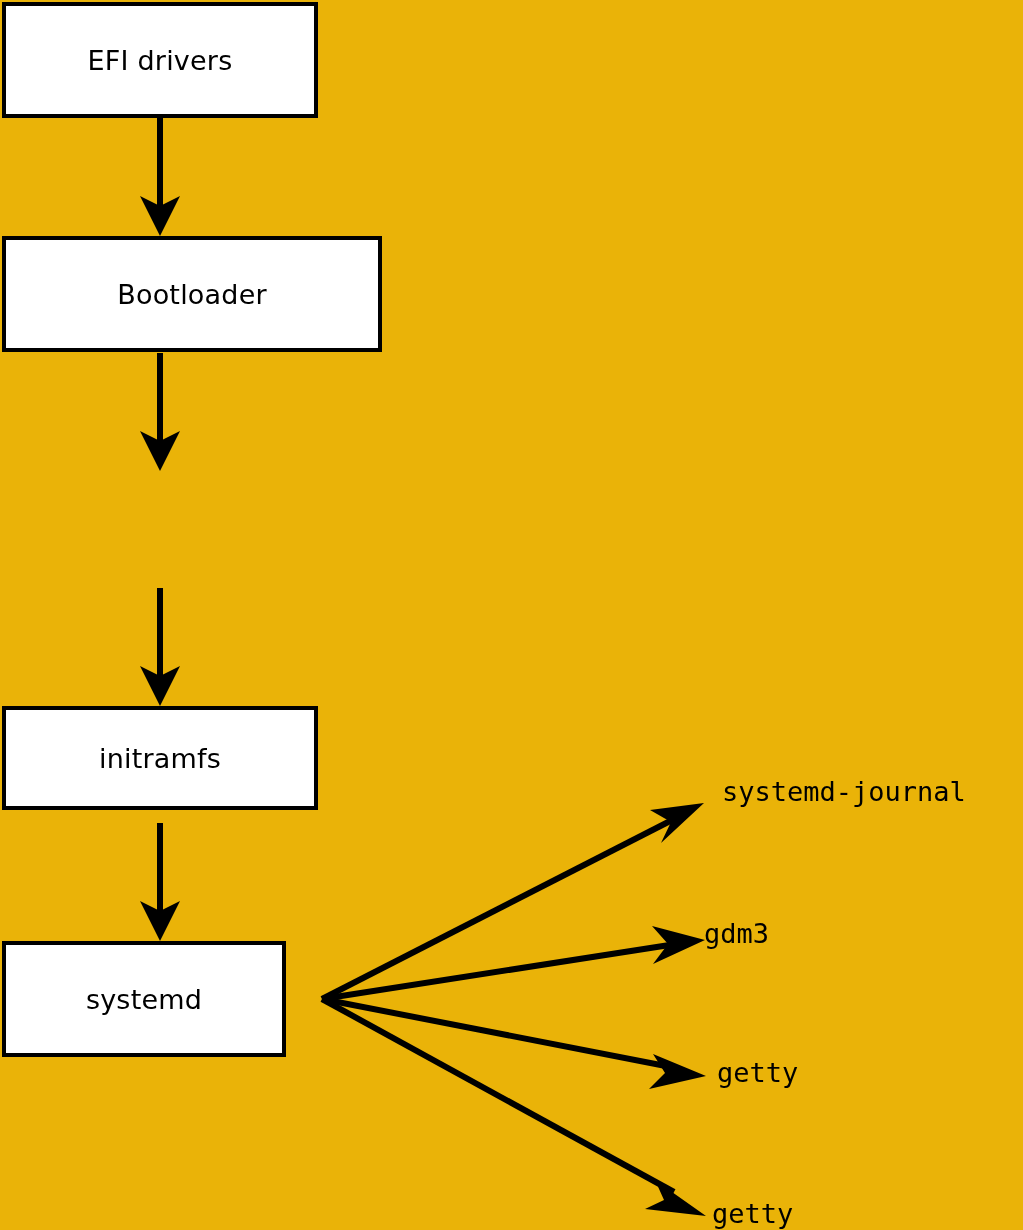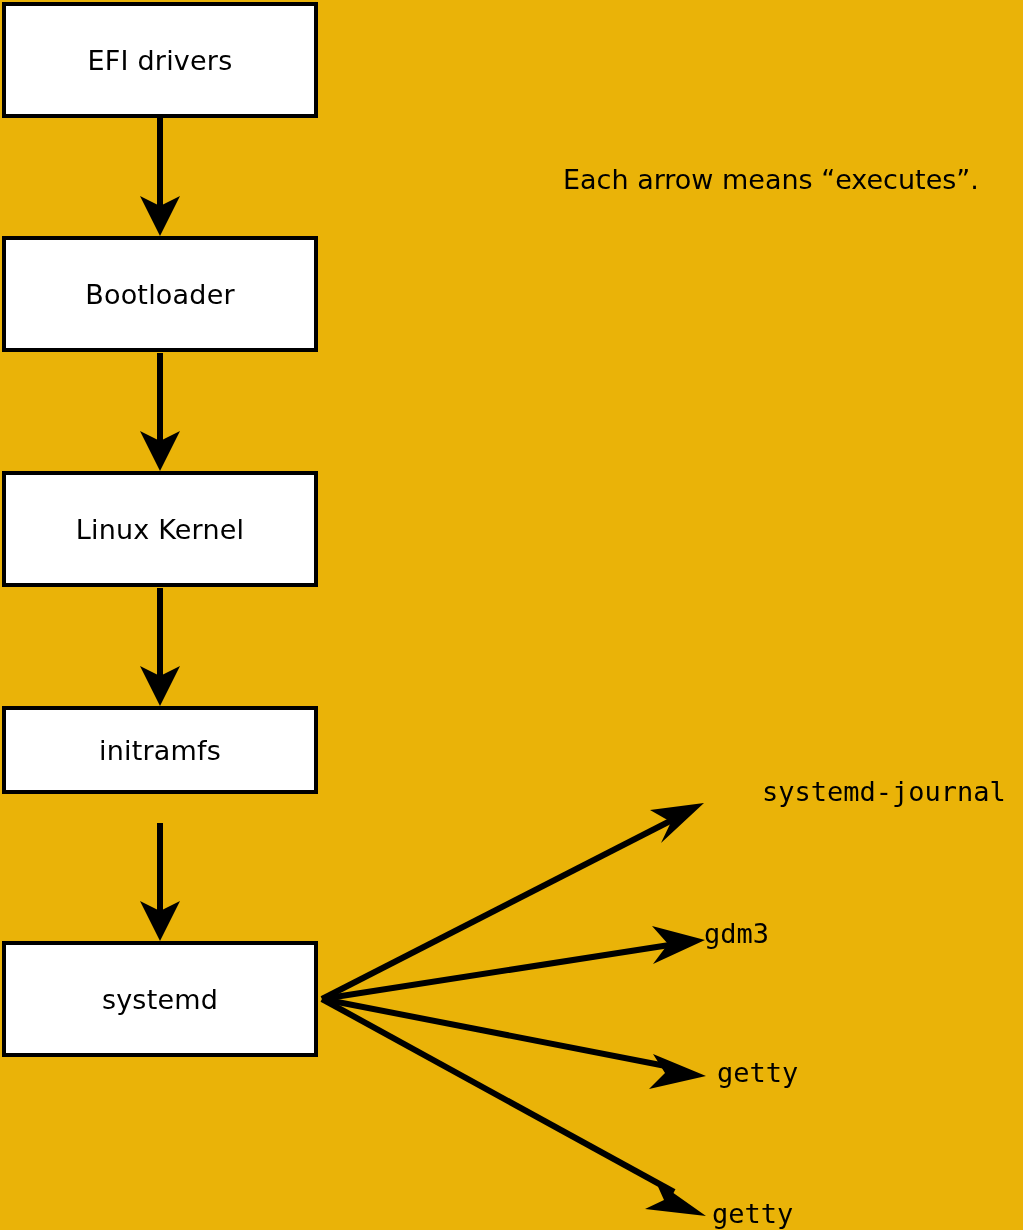--- a/index.html
+++ b/index.html
@@ -101,39 +101,35 @@
     <g>
       <line x1="322" y1="999" x2="674" y2="1192" stroke="#000000" stroke-width="6"></line>
       <polygon points="706,1216 655,1180 664,1200 645,1209" fill="#000000"></polygon>
     </g>
   </svg>
 
   <div class="node-box" style="left:2px; top:2px; width:316px; height:116px;">
     <span class="node-label">EFI drivers</span>
   </div>
 
-  <div class="node-box" style="left:2px; top:236px; width:316px; height:116px;">
+  <div class="node-box" style="left:2px; top:236px; width:380px; height:116px;">
     <span class="node-label">Bootloader</span>
   </div>
 
-  <div class="node-box" style="left:2px; top:471px; width:316px; height:116px;">
-    <span class="node-label">Linux Kernel</span>
-  </div>
 
-  <div class="node-box" style="left:2px; top:706px; width:316px; height:88px;">
+  <div class="node-box" style="left:2px; top:706px; width:316px; height:104px;">
     <span class="node-label">initramfs</span>
   </div>
 
-  <div class="node-box" style="left:2px; top:941px; width:316px; height:116px;text-align:right;">
+  <div class="node-box" style="left:2px; top:941px; width:284px; height:116px;text-align:right;">
     <span class="node-label">systemd</span>
   </div>
 
-  <div class="leaf-label" style="left:722px; top:791px;margin-left:40px;">systemd-journal</div>
+  <div class="leaf-label" style="left:722px; top:791px;">systemd-journal</div>
 
   <div class="leaf-label" style="left:704px; top:933px;">gdm3</div>
 
   <div class="leaf-label" style="left:717px; top:1072px;">getty</div>
 
   <div class="leaf-label" style="left:712px; top:1213px;">getty</div>
 
-  <div class="caption-text" style="left:563px; top:179px;">Each arrow means “executes”.</div>
 
 </div>
 
 </body></html>

